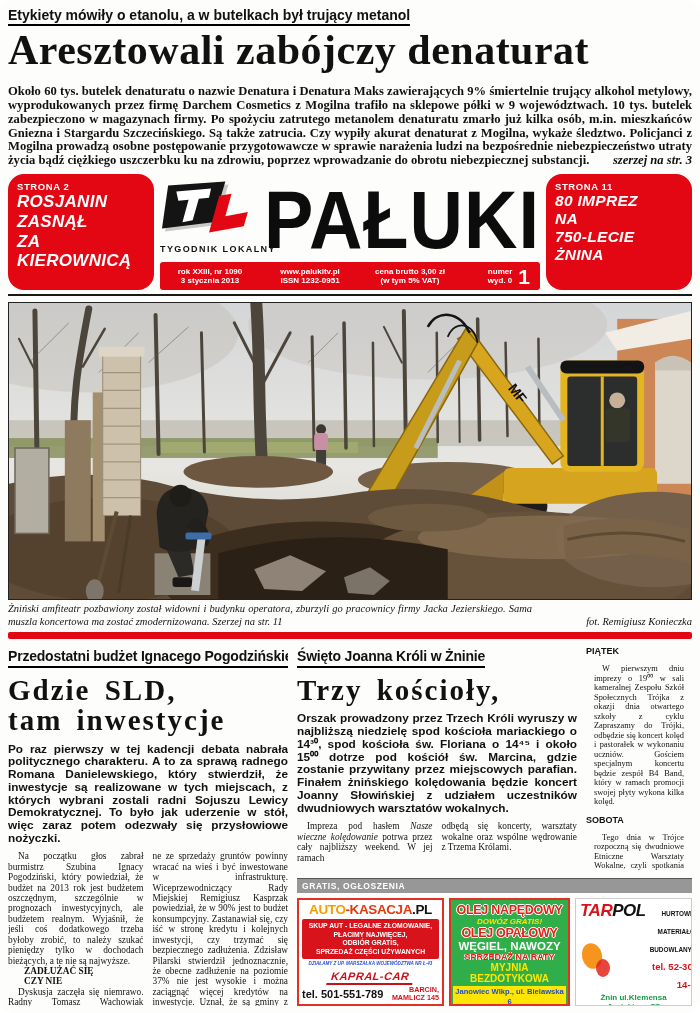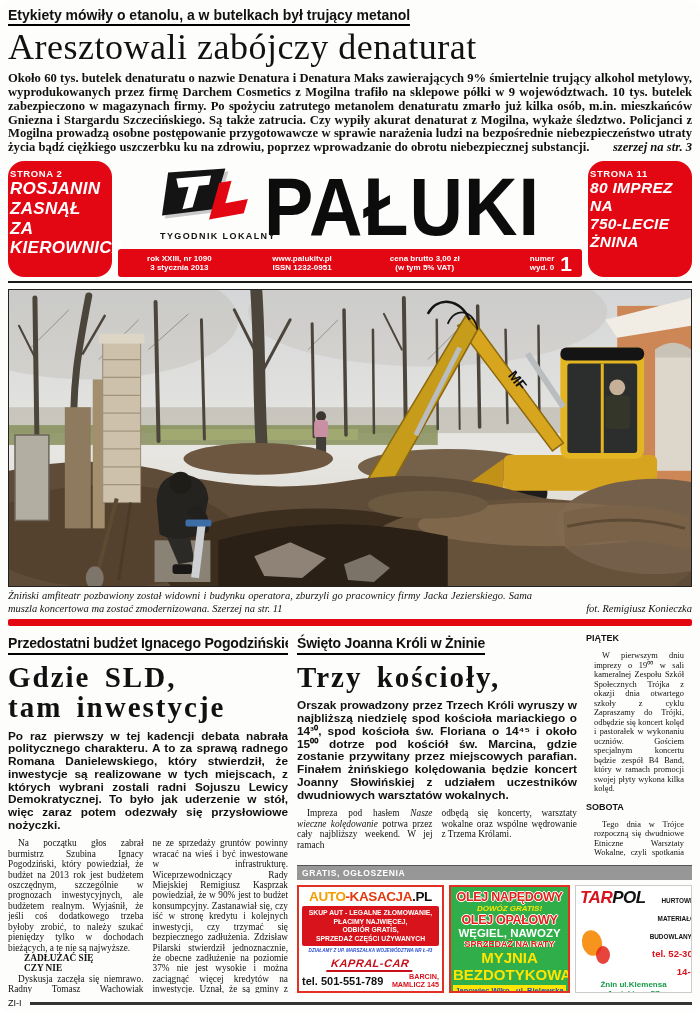--- a/index.html
+++ b/index.html
@@ -11,32 +11,32 @@
     font-family:"Liberation Serif", serif;
     border-radius:13px;
   }
   
   .kicker-top{
     display:inline-block; margin:7px 0 0; padding-bottom:1px;
     font-family:"Liberation Sans", sans-serif; font-weight:bold; font-size:14px;
     border-bottom:2px solid #000;
   }
   .headline{
-    margin:3px 0 7px; font-weight:normal; font-size:36px; line-height:1.0;
+    margin:3px 0 14px; font-weight:bold; font-size:42px; line-height:1.0;
     letter-spacing:.5px; white-space:nowrap;
   }
   .lead{
     margin:0; font-weight:bold; font-size:12.6px; line-height:1.1; text-align:justify;
   }
   .lead-more{ float:right; font-style:italic; font-weight:bold; }
   
   .masthead{ display:flex; gap:6px; margin:6px 0 4px; height:116px; }
   .promo{
-    width:104px; background:var(--red); color:#fff; border-radius:16px;
-    padding:7px 2px 5px; font-family:"Liberation Sans", sans-serif; flex:none;
+    width:146px; background:var(--red); color:#fff; border-radius:16px;
+    padding:7px 9px 5px; font-family:"Liberation Sans", sans-serif; flex:none;
   }
   .promo .strona{ font-size:9.5px; font-weight:bold; letter-spacing:.6px; display:block; }
   .promo .line{ display:block; font-weight:900; font-style:italic; line-height:1.16; letter-spacing:.3px; white-space:nowrap; }
   .promo-left .line{ font-size:17px; }
   .promo-right .line{ font-size:15.5px; }
   .mast-center{ flex:1; display:flex; flex-direction:column; min-width:0; }
   .logo-row{ flex:1; display:flex; align-items:flex-end; justify-content:center; gap:8px; }
   .tl-block{ width:96px; text-align:center; flex:none; padding-bottom:2px; }
   .tl-sub{ font-family:"Liberation Sans", sans-serif; font-weight:bold; font-size:9px; letter-spacing:1.4px; margin-top:1px; white-space:nowrap; }
   .paluki{
@@ -95,21 +95,21 @@
   .auto-license{ color:#2a4fd0; font-style:italic; font-weight:bold; font-size:4.6px; white-space:nowrap; }
   .auto-brand{ color:#c8101a; font-weight:900; font-style:italic; font-size:11px; letter-spacing:.5px; border-bottom:2px solid #c8101a; display:inline-block; padding:0 4px 1px; transform:skewX(-6deg); }
   .auto-row{ display:flex; align-items:center; justify-content:space-between; margin-top:1px; }
   .auto-tel{ font-weight:900; font-size:11px; color:#111; }
   .auto-city{ color:#d8131b; font-weight:bold; font-size:7.2px; line-height:1.15; text-align:right; }
   .ad-olej{ width:121px; flex:none; border:2px solid #e23024; background:#2fae4a; text-align:center; padding:3px 2px; }
   .olej-l1{ color:#e3231b; font-weight:900; font-size:12.5px; letter-spacing:-.3px; text-shadow:1px 0 #fff,-1px 0 #fff,0 1px #fff,0 -1px #fff; }
   .olej-l2{ color:#ffe500; font-weight:bold; font-style:italic; font-size:8px; }
   .olej-l4{ color:#fff; font-weight:900; font-size:11.5px; }
   .olej-l5{ color:#e3231b; font-weight:900; font-size:9px; text-shadow:1px 0 #fff,-1px 0 #fff; }
-  .olej-l6{ color:#ffe500; font-weight:900; font-size:15px; }
+  .olej-l6{ color:#ffe500; font-weight:900; font-size:10px; }
   .olej-strip{ background:#ffe500; color:#1f4fc4; font-weight:bold; font-size:7.6px; line-height:1.3; margin-top:2px; padding:1px 0; }
   .ad-tarpol{ flex:1; background:#fff; border:1px solid #ccc; padding:3px 4px; position:relative; }
   .tp-head{ display:flex; gap:4px; align-items:flex-start; }
   .tp-logo{ font-weight:900; font-style:italic; font-size:17px; letter-spacing:-.5px; line-height:1; }
   .tp-logo .tar{ color:#d8131b; } .tp-logo .pol{ color:#111; }
   .tp-right{ flex:1; text-align:right; }
   .tp-sub{ font-weight:bold; font-size:6.4px; line-height:1.2; color:#111; }
   .tp-tel{ color:#d8131b; font-weight:900; font-size:9.5px; }
   .tp-addr{ color:#169c46; font-weight:bold; font-size:8px; text-align:center; margin-top:1px; }
   .tp-balloon1{ position:absolute; left:6px; top:44px; width:20px; height:26px; border-radius:50%; background:#f7941d; transform:rotate(-14deg); }

